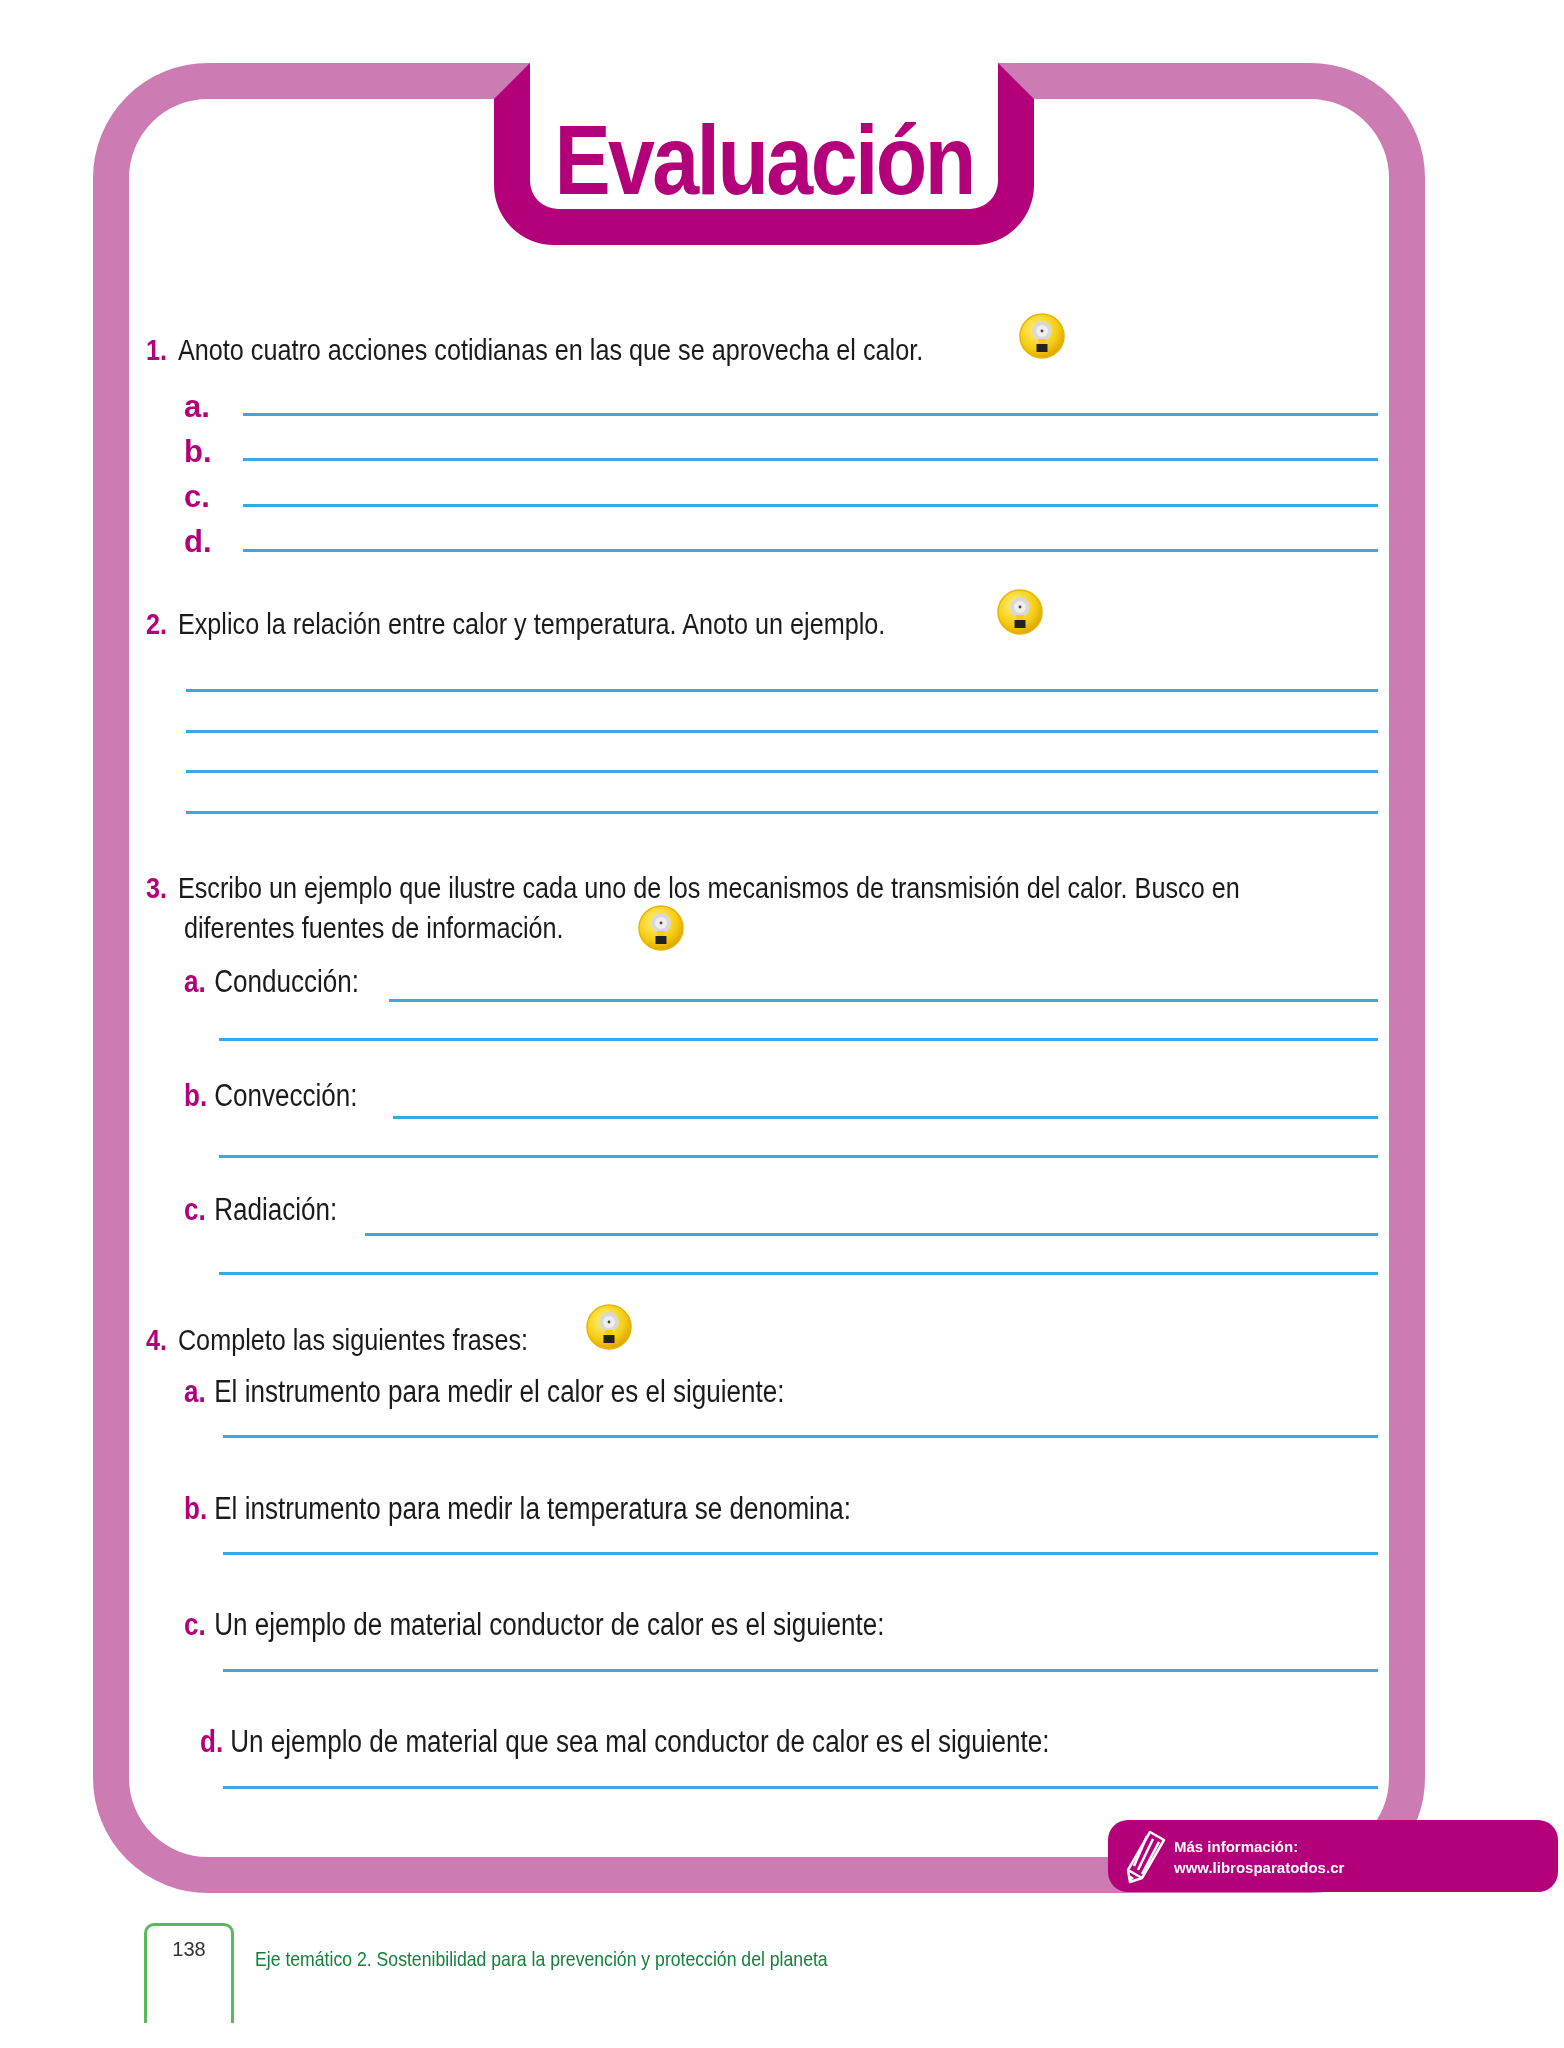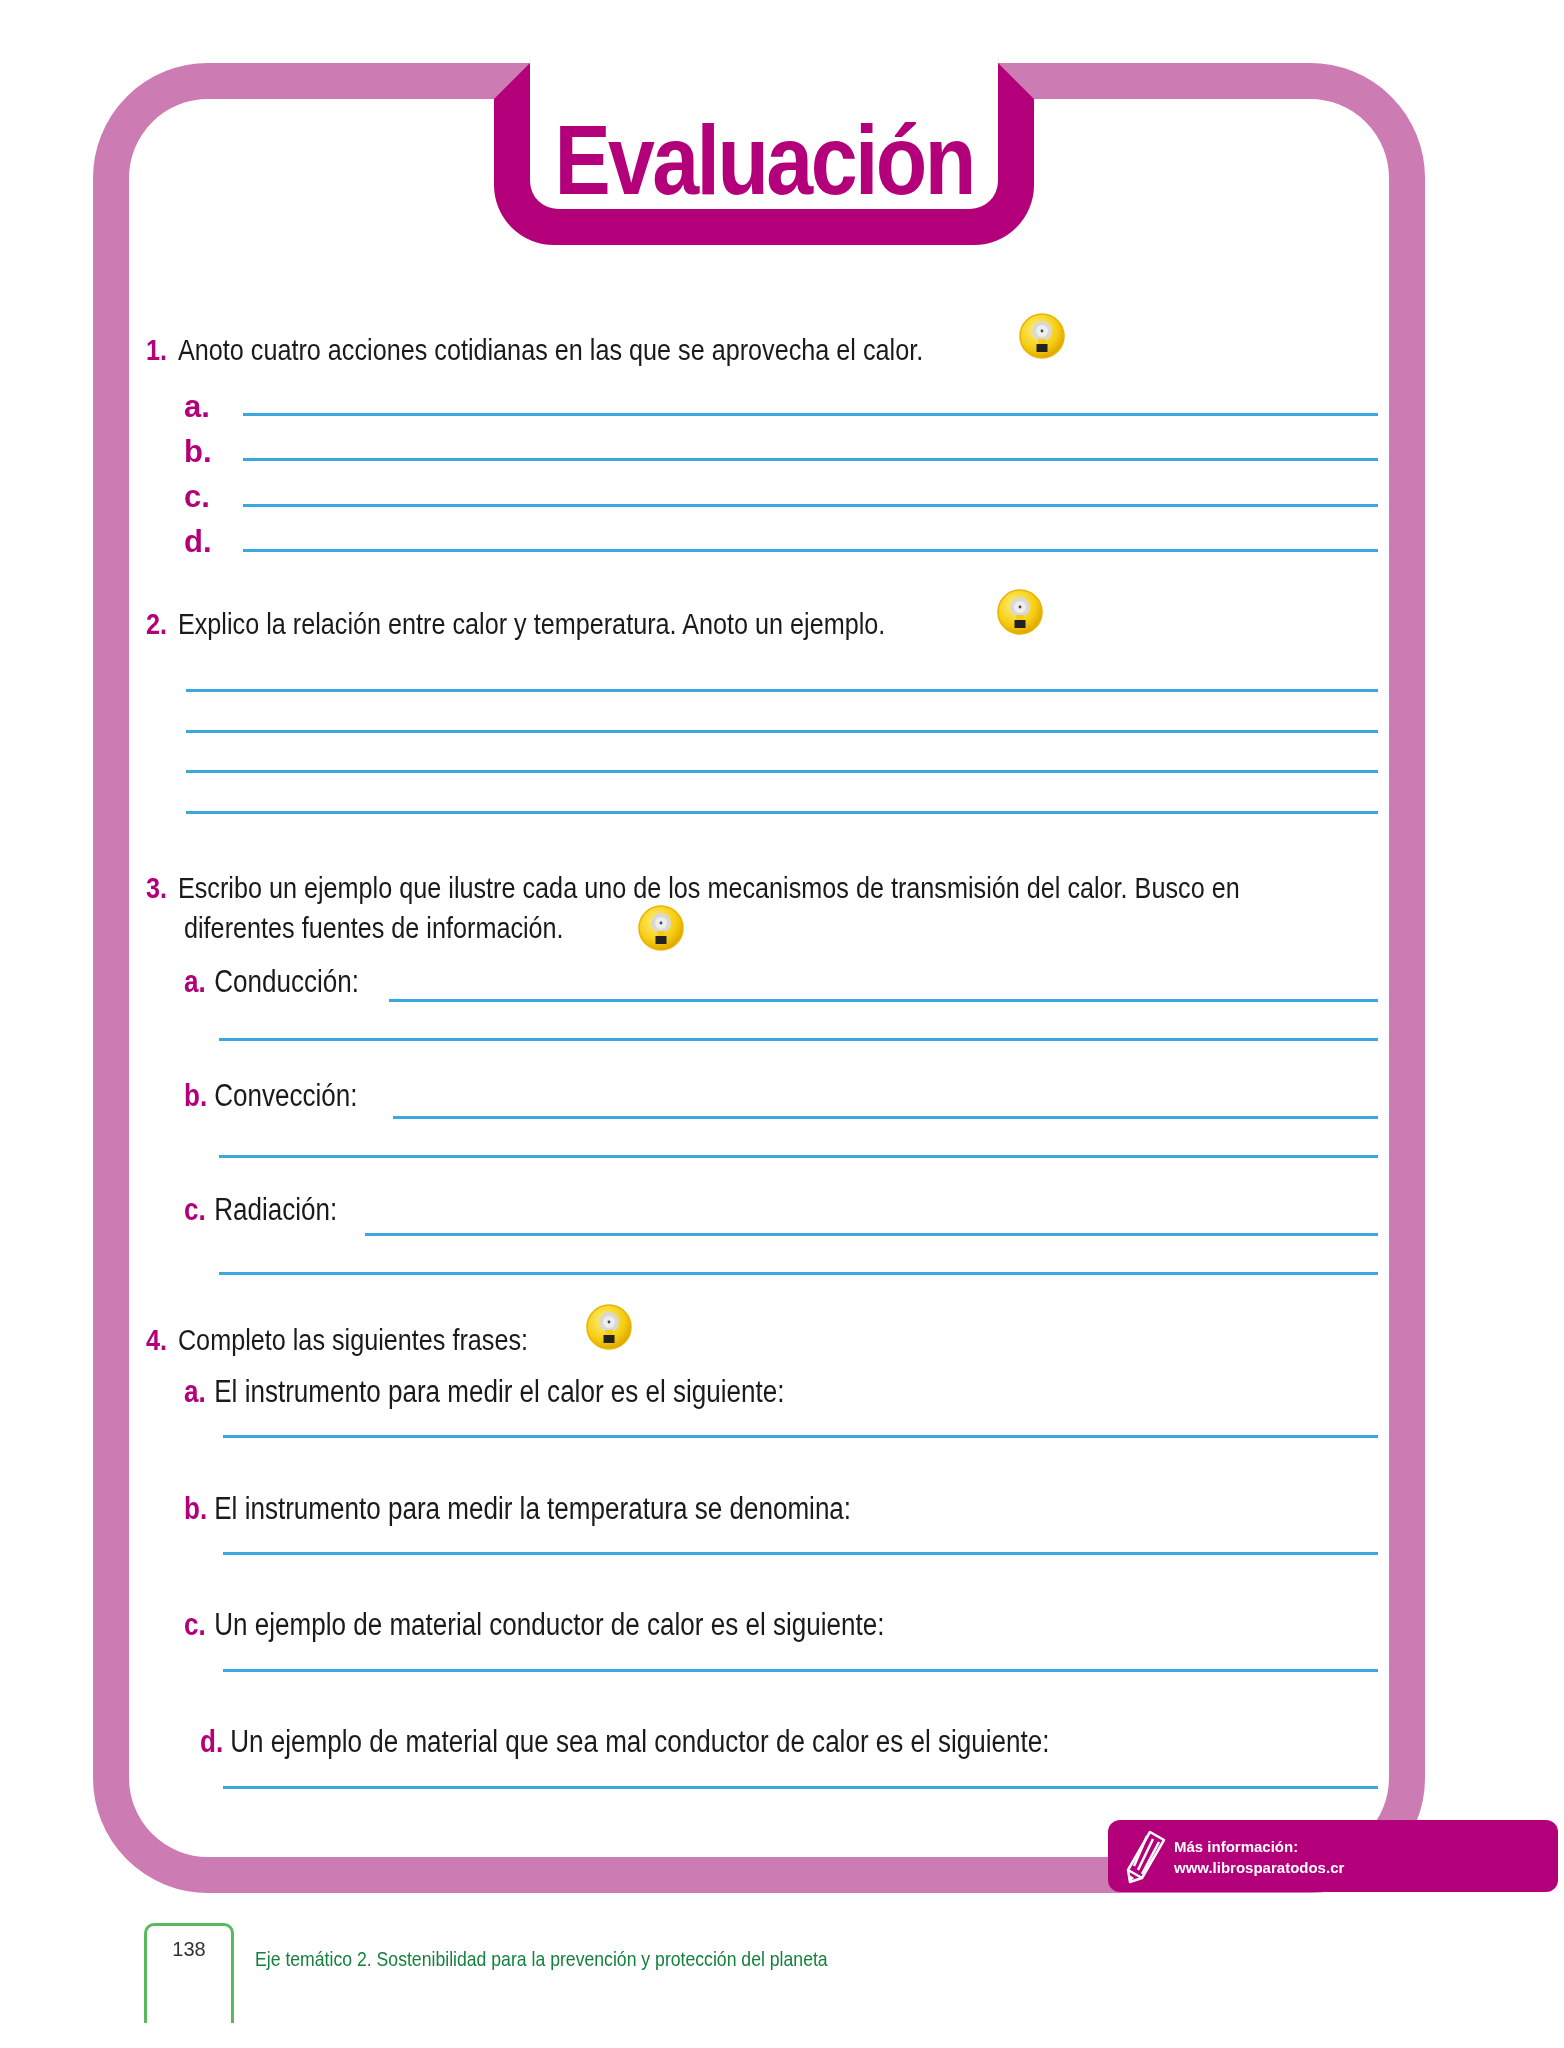--- a/index.html
+++ b/index.html
@@ -29,21 +29,21 @@
   .qtext { display:inline; }
   .lbl { position:absolute; font-size:31px; line-height:40px; }
   .lbl .letter { color:#b3007a; font-weight:bold; display:inline-block; width:36px; }
   .line { position:absolute; height:3px; background:#3aa8df; }
   .narrow { display:inline-block; transform:scaleX(0.84); transform-origin:left center; white-space:nowrap; }
 
   .bulb { position:absolute; width:48px; height:48px; }
 
   
   .info-pill { position:absolute; left:1108px; top:1820px; width:450px; height:72px;
-               background:#b3007a; border-radius:12px; }
+               background:#b3007a; border-radius:20px; }
   .info-text { position:absolute; left:66px; top:16px; color:#fff; font-weight:bold;
                font-size:15px; line-height:21px; }
   .pencil { position:absolute; left:14px; top:8px; width:46px; height:58px; }
 
   
   .page-box { position:absolute; left:144px; top:1923px; width:90px; height:100px;
               border:3px solid #5cb85c; border-bottom:none; border-radius:10px 10px 0 0; box-sizing:border-box; }
   .page-num { position:absolute; left:0; right:0; top:12px; text-align:center; font-size:20px; color:#333; }
   .footer-text { position:absolute; left:255px; top:1947px; font-size:21px; color:#15803d; }
 </style>

